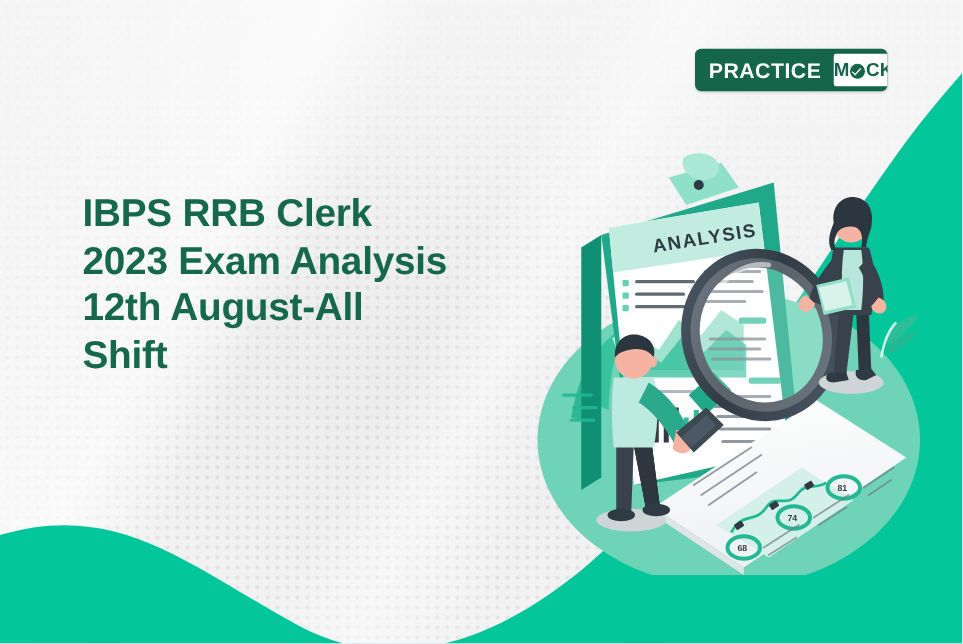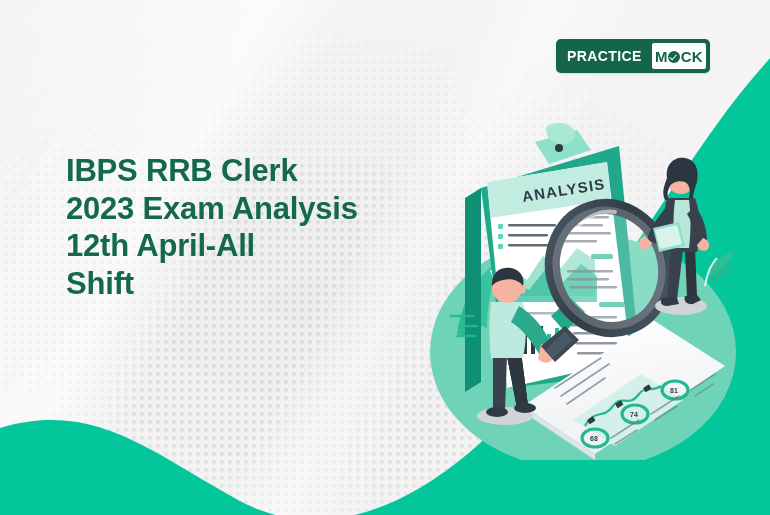--- a/index.html
+++ b/index.html
@@ -61,21 +61,21 @@
     box-shadow:0 1px 2px rgba(0,0,0,.12);
     overflow:hidden;
   }
   .logo-left{
     flex:0 0 auto;
     display:flex;align-items:center;justify-content:center;
     padding:0 10px 0 11px;
   }
   .logo-left span{
     color:#ffffff;
-    font-size:14px;
+    font-size:17px;
     font-weight:bold;
     letter-spacing:.4px;
     line-height:1;
   }
   .logo-right{
     flex:1 1 auto;
     margin:4px 4px 4px 0;
     background:#ffffff;
     border-radius:2px;
     display:flex;align-items:center;justify-content:center;
@@ -346,16 +346,16 @@
       <span class="mk">
         <span>M</span>
         <i class="check-o"></i>
         <span>CK</span>
       </span>
     </div>
   </div>
 
   <h1 class="headline">IBPS RRB Clerk
 2023 Exam Analysis
-12th April-All
+12th August-All
 Shift</h1>
 
 </div>
 
 </body></html>

